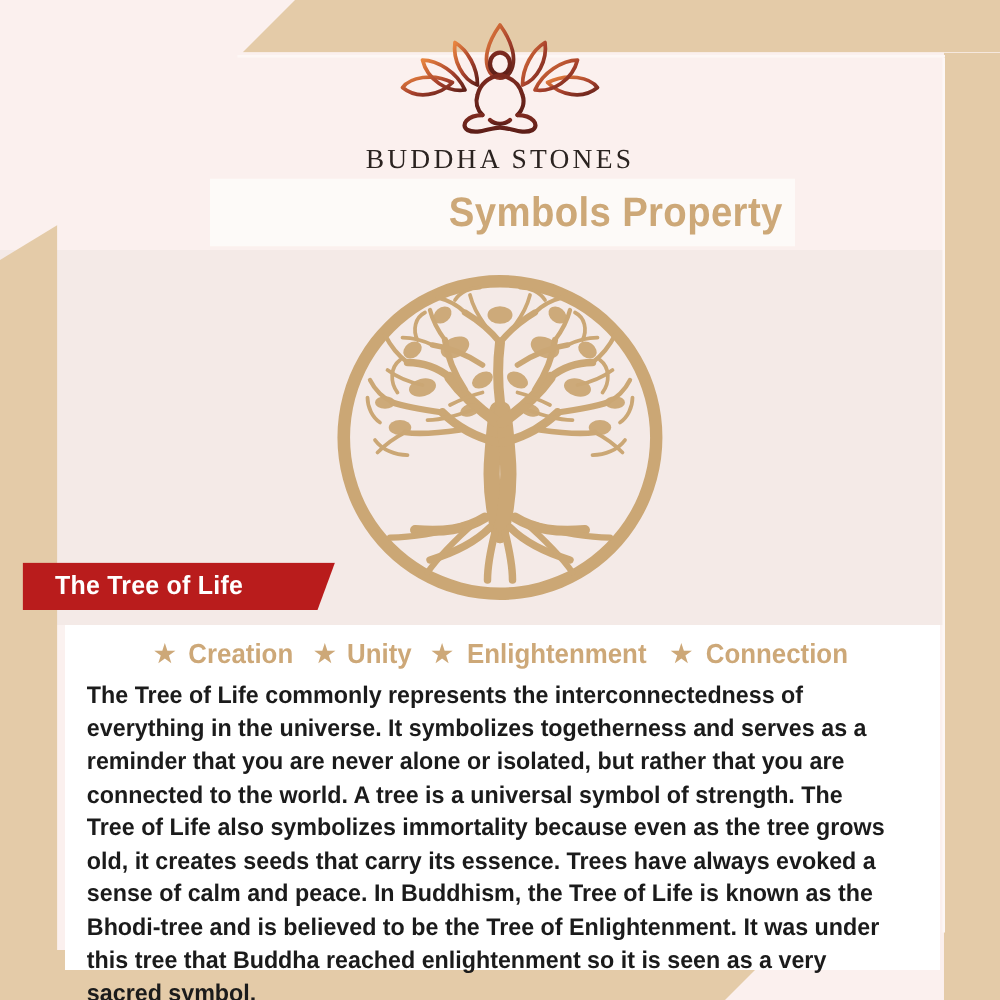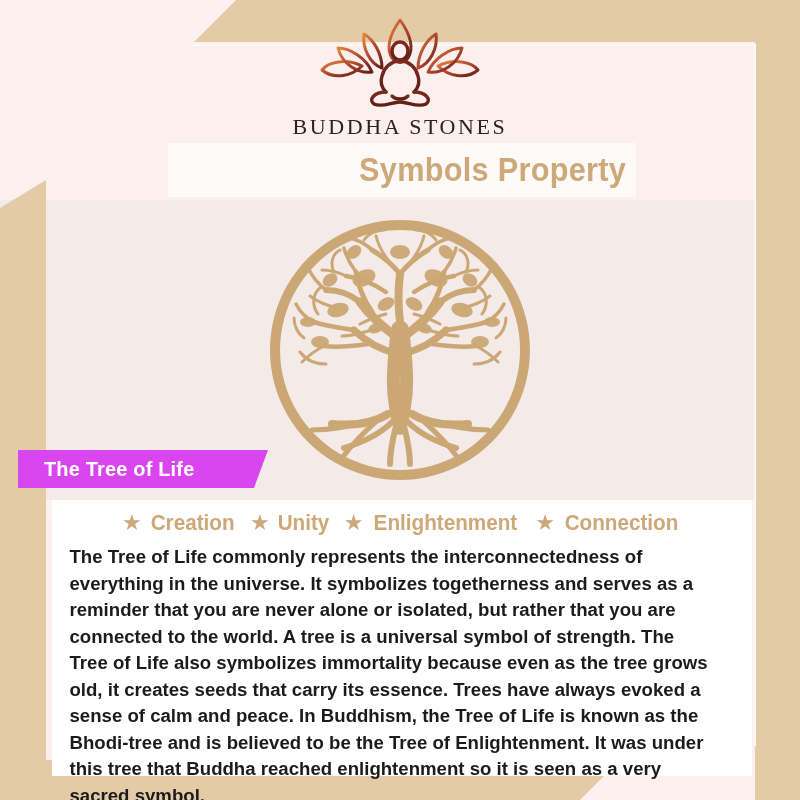--- a/index.html
+++ b/index.html
@@ -81,21 +81,21 @@
   .tree-wrap {
     position: absolute; left: 268px; top: 218px;
     width: 264px; height: 264px;
   }
   .tree-wrap svg { display: block; width: 264px; height: 264px; }
 
   
   .ribbon {
     position: absolute; left: 18px; top: 450px;
     width: 250px; height: 38px;
-    background: #d946ef;
+    background: #b91c1c;
     clip-path: polygon(0 0, 250px 0, 236px 38px, 0 38px);
     display: flex; align-items: center;
   }
   .ribbon-text {
     margin-left: 22px;
     font-family: "Liberation Sans Narrow", "Liberation Sans", sans-serif;
     font-weight: 700; font-size: 21px; color: #ffffff;
     letter-spacing: 0.2px;
     transform: scaleX(0.95);
   }

